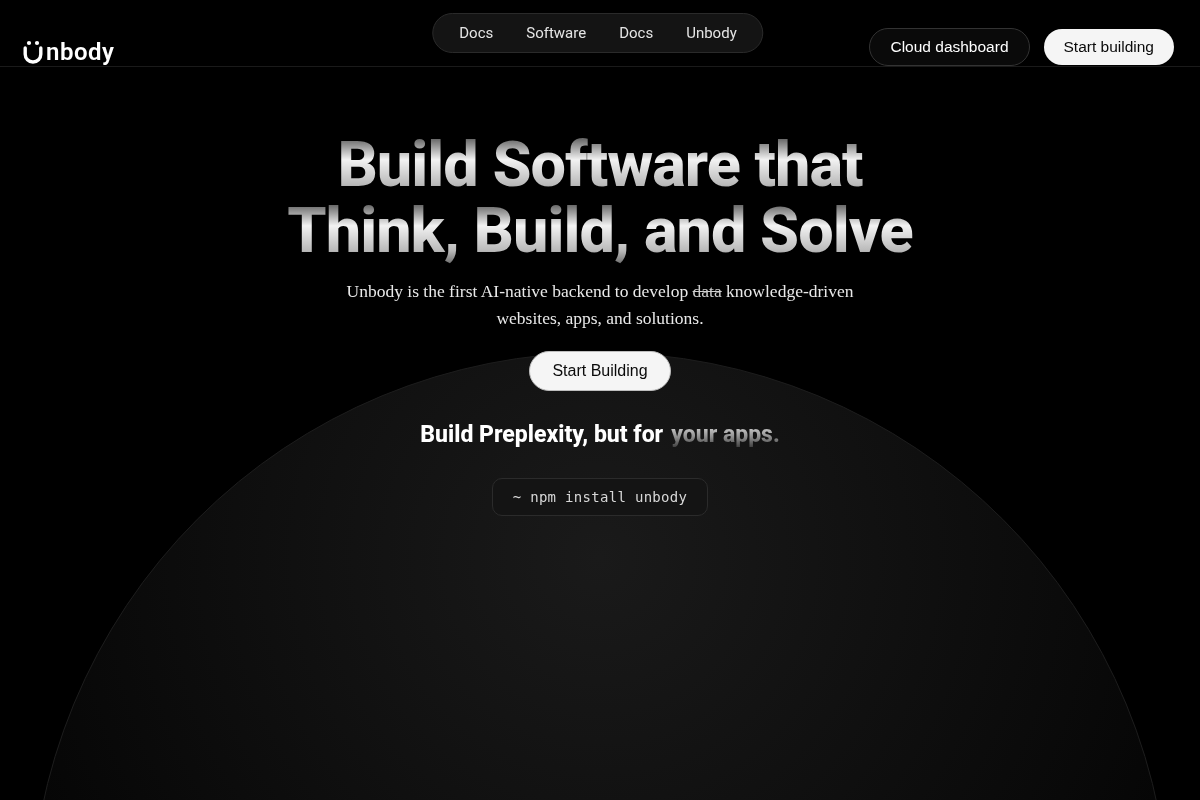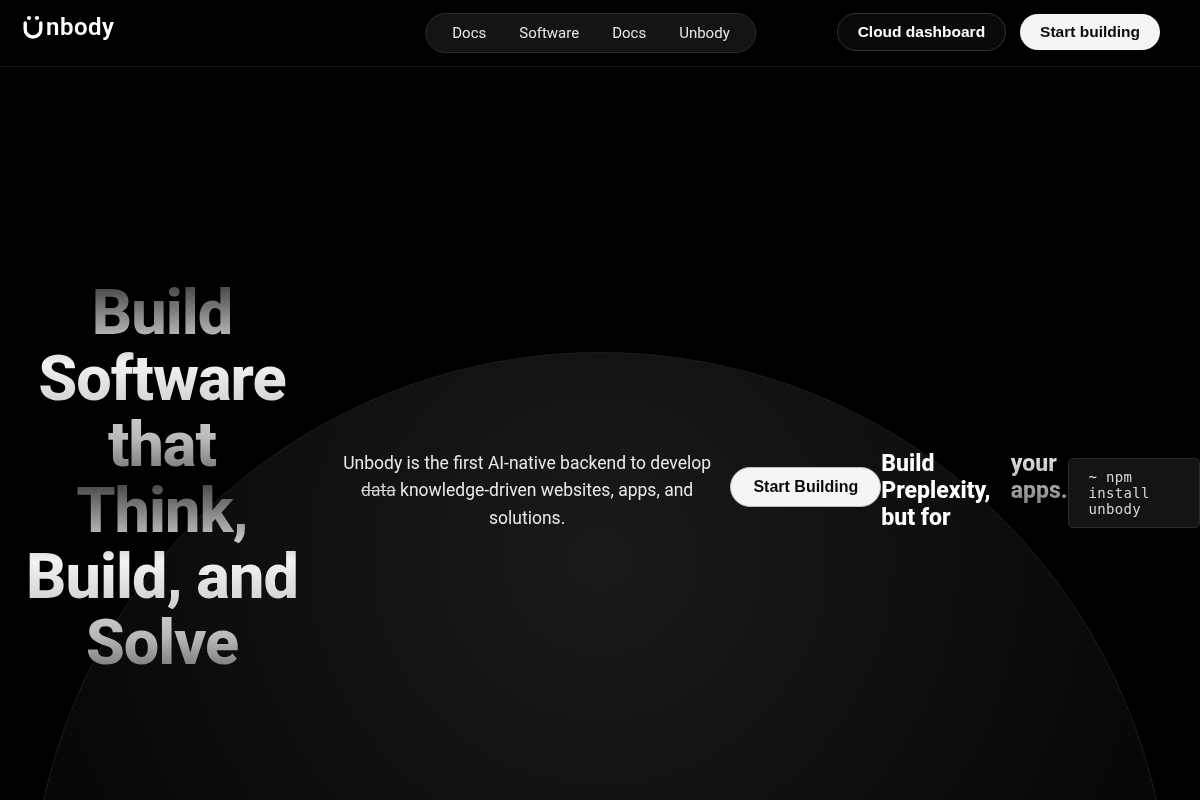--- a/index.html
+++ b/index.html
@@ -12,50 +12,50 @@
     --white-btn-bg:#f5f5f5;
     --white-btn-text:#0a0a0a;
   }
   *{box-sizing:border-box;margin:0;padding:0;}
   html,body{width:1200px;height:800px;overflow:hidden;background:var(--bg);color:var(--text);
     font-family:"Segoe UI",Roboto,"Helvetica Neue",Arial,sans-serif;}
   body{position:relative;}
 
   
   .header{
-    position:absolute;top:0;left:0;right:18px;height:66px;
-    display:flex;align-items:flex-start;justify-content:space-between;
-    padding:13px 22px;
+    position:absolute;top:0;left:0;right:4px;height:66px;
+    display:flex;align-items:flex-end;justify-content:space-between;
+    padding:0 22px;
   }
   .logo{display:flex;align-items:center;gap:2px;font-weight:600;font-size:24px;
     letter-spacing:0.5px;color:#fff;}
   .logo-mark{position:relative;width:22px;height:24px;}
   .logo-mark svg{display:block;}
   .nav-pill{
     position:absolute;left:50%;top:50%;transform:translate(-50%,-50%);
     display:flex;align-items:center;gap:33px;
     background:var(--nav-bg);
     border:1px solid var(--nav-border);
     border-radius:999px;
     padding:10px 26px;
     font-size:15px;
   }
   .nav-pill a{color:#e5e5e5;text-decoration:none;cursor:pointer;}
   .header-right{display:flex;align-items:center;gap:14px;}
-  .btn{border-radius:999px;font-weight:700;font-size:15.5px;cursor:pointer;border:none;
+  .btn{border-radius:999px;font-weight:400;font-size:15.5px;cursor:pointer;border:none;
     display:inline-flex;align-items:center;justify-content:center;white-space:nowrap;}
   .btn-dark{background:#0a0a0a;border:1px solid #333;color:#fff;padding:9px 20px;}
   .btn-white{background:var(--white-btn-bg);color:var(--white-btn-text);padding:9px 20px;}
   .divider{position:absolute;left:0;right:0;top:66px;height:1px;background:#1a1a1a;}
 
   
   .hero{
     position:absolute;left:0;right:0;top:66px;bottom:0;
-    display:flex;align-items:center;
-    padding-top:90px;
+    display:flex;flex-direction:column;align-items:center;
+    padding-top:66px;
   }
 
   
   .bg-circle{
     position:absolute;left:50%;top:286px;transform:translateX(-50%);
     width:1140px;height:1140px;border-radius:50%;
     background:radial-gradient(circle at 50% 18%, #1a1a1a 0%, #0b0b0b 42%, #000 72%);
     border:1px solid #1d1d1d;
     z-index:0;
   }
@@ -65,39 +65,39 @@
   .headline{
     text-align:center;font-weight:800;line-height:1.05;
     font-size:63px;letter-spacing:-1px;
   }
   .grad-text{
     background:linear-gradient(180deg,#3b3b3b 0%, #f2f2f2 42%, #b9b9b9 80%, #6d6d6d 100%);
     -webkit-background-clip:text;background-clip:text;color:transparent;
     display:inline-block;
   }
   .subhead{
-    margin-top:26px;max-width:560px;text-align:center;
-    font-size:17.5px;line-height:1.55;color:#e9e9e9;font-weight:400;
+    margin-top:14px;max-width:560px;text-align:center;
+    font-size:17.5px;line-height:1.55;color:#e9e9e9;font-weight:400;font-family:Liberation Serif, serif;
   }
   .subhead .strike{text-decoration:line-through;color:#cfcfcf;}
   .hero-cta{margin-top:18px;}
   .hero-cta .btn-white{padding:10px 22px;font-size:16px;border:1px solid #bdbdbd;}
 
   .tagline{
-    margin-top:24px;font-size:23px;font-weight:800;color:#fff;
+    margin-top:30px;font-size:23px;font-weight:800;color:#fff;
     display:flex;gap:8px;
   }
   .tagline .faded{
     background:linear-gradient(180deg,#f0f0f0 0%,#8d8d8d 60%,#3a3a3a 100%);
     -webkit-background-clip:text;background-clip:text;color:transparent;
   }
 
   .install-pill{
     margin-top:30px;
-    background:#141414;border:1px solid #2b2b2b;border-radius:5px;
+    background:#141414;border:1px solid #2b2b2b;border-radius:10px;
     padding:10px 20px;font-family:ui-monospace,Menlo,Consolas,monospace;
     font-size:14px;color:#d7d7d7;letter-spacing:0.3px;
   }
 </style>
 </head>
 <body>
 
 <header class="header">
 
   <div class="logo">

